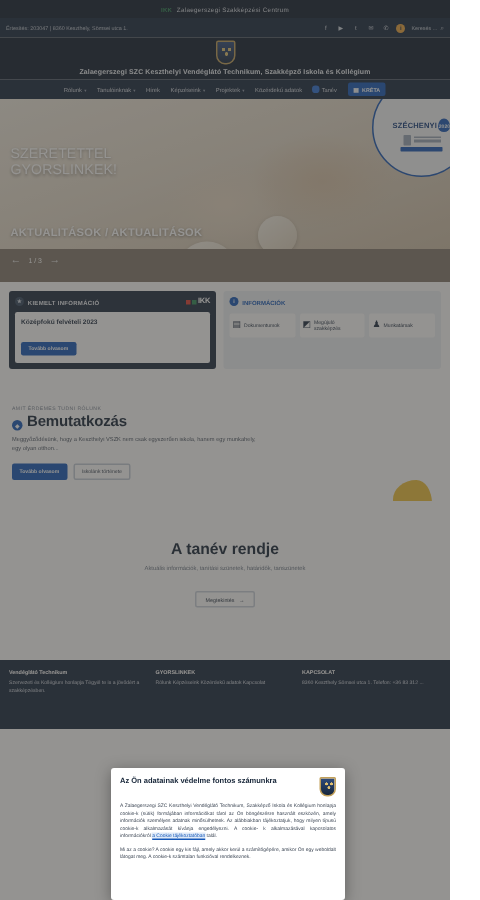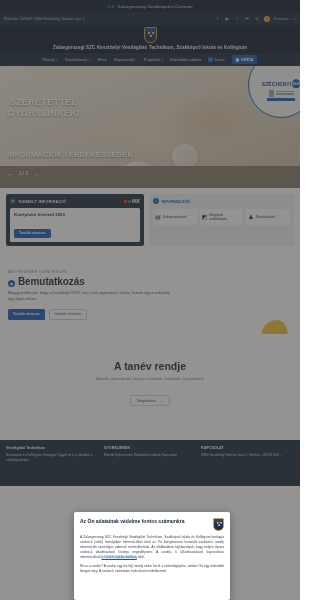--- a/index.html
+++ b/index.html
@@ -107,24 +107,23 @@
   }
   .plate {
     position:absolute; border-radius:50%;
     background:linear-gradient(145deg,#f6f1e7,#ddd0bb);
     box-shadow:0 1px 3px rgba(0,0,0,.18);
   }
   .plate.p1 { width:40px; height:40px; left:118px; top:95px; }
   .plate.p3 { width:26px; height:26px; left:172px; top:78px; }
   .hero-text {
     position:absolute; left:7px; top:30px; z-index:3;
-    font-weight:bold; color:#ffffff; line-height:1.22;
+    font-weight:normal; color:#ffffff; line-height:1.22;
     font-size:9.4px; letter-spacing:.1px;
     text-shadow:0 1px 2px rgba(0,0,0,.4);
-    text-align:center;
   }
   .hero-sub {
     position:absolute; left:7px; bottom:7px; z-index:3;
     font-size:7.4px; font-weight:bold; color:#ffffff;
     letter-spacing:.2px; text-shadow:0 1px 2px rgba(0,0,0,.45);
   }
   
   .szech {
     position:absolute; right:-14px; top:-14px; width:66px; height:66px;
     border-radius:50%; background:#f4f6f9; border:1.2px solid #1a58b5;
@@ -336,21 +335,21 @@
 
   <div class="plate p1"></div>
 
   <div class="plate p3"></div>
 
   <div class="hero-text">
     <div>SZERETETTEL</div>
     <div>GYORSLINKEK!</div>
   </div>
 
-  <div class="hero-sub">INFORMÁCIÓK / ÉRDEKESSÉGEK</div>
+  <div class="hero-sub">AKTUALITÁSOK / AKTUALITÁSOK</div>
 
   <div class="szech">
     <div class="row1">
       <span class="sz-t">SZÉCHENYI</span>
       <span class="pin">2020</span>
     </div>
     <div class="row2">
       <span class="flag"></span>
       <span class="lines">
           <i></i>

